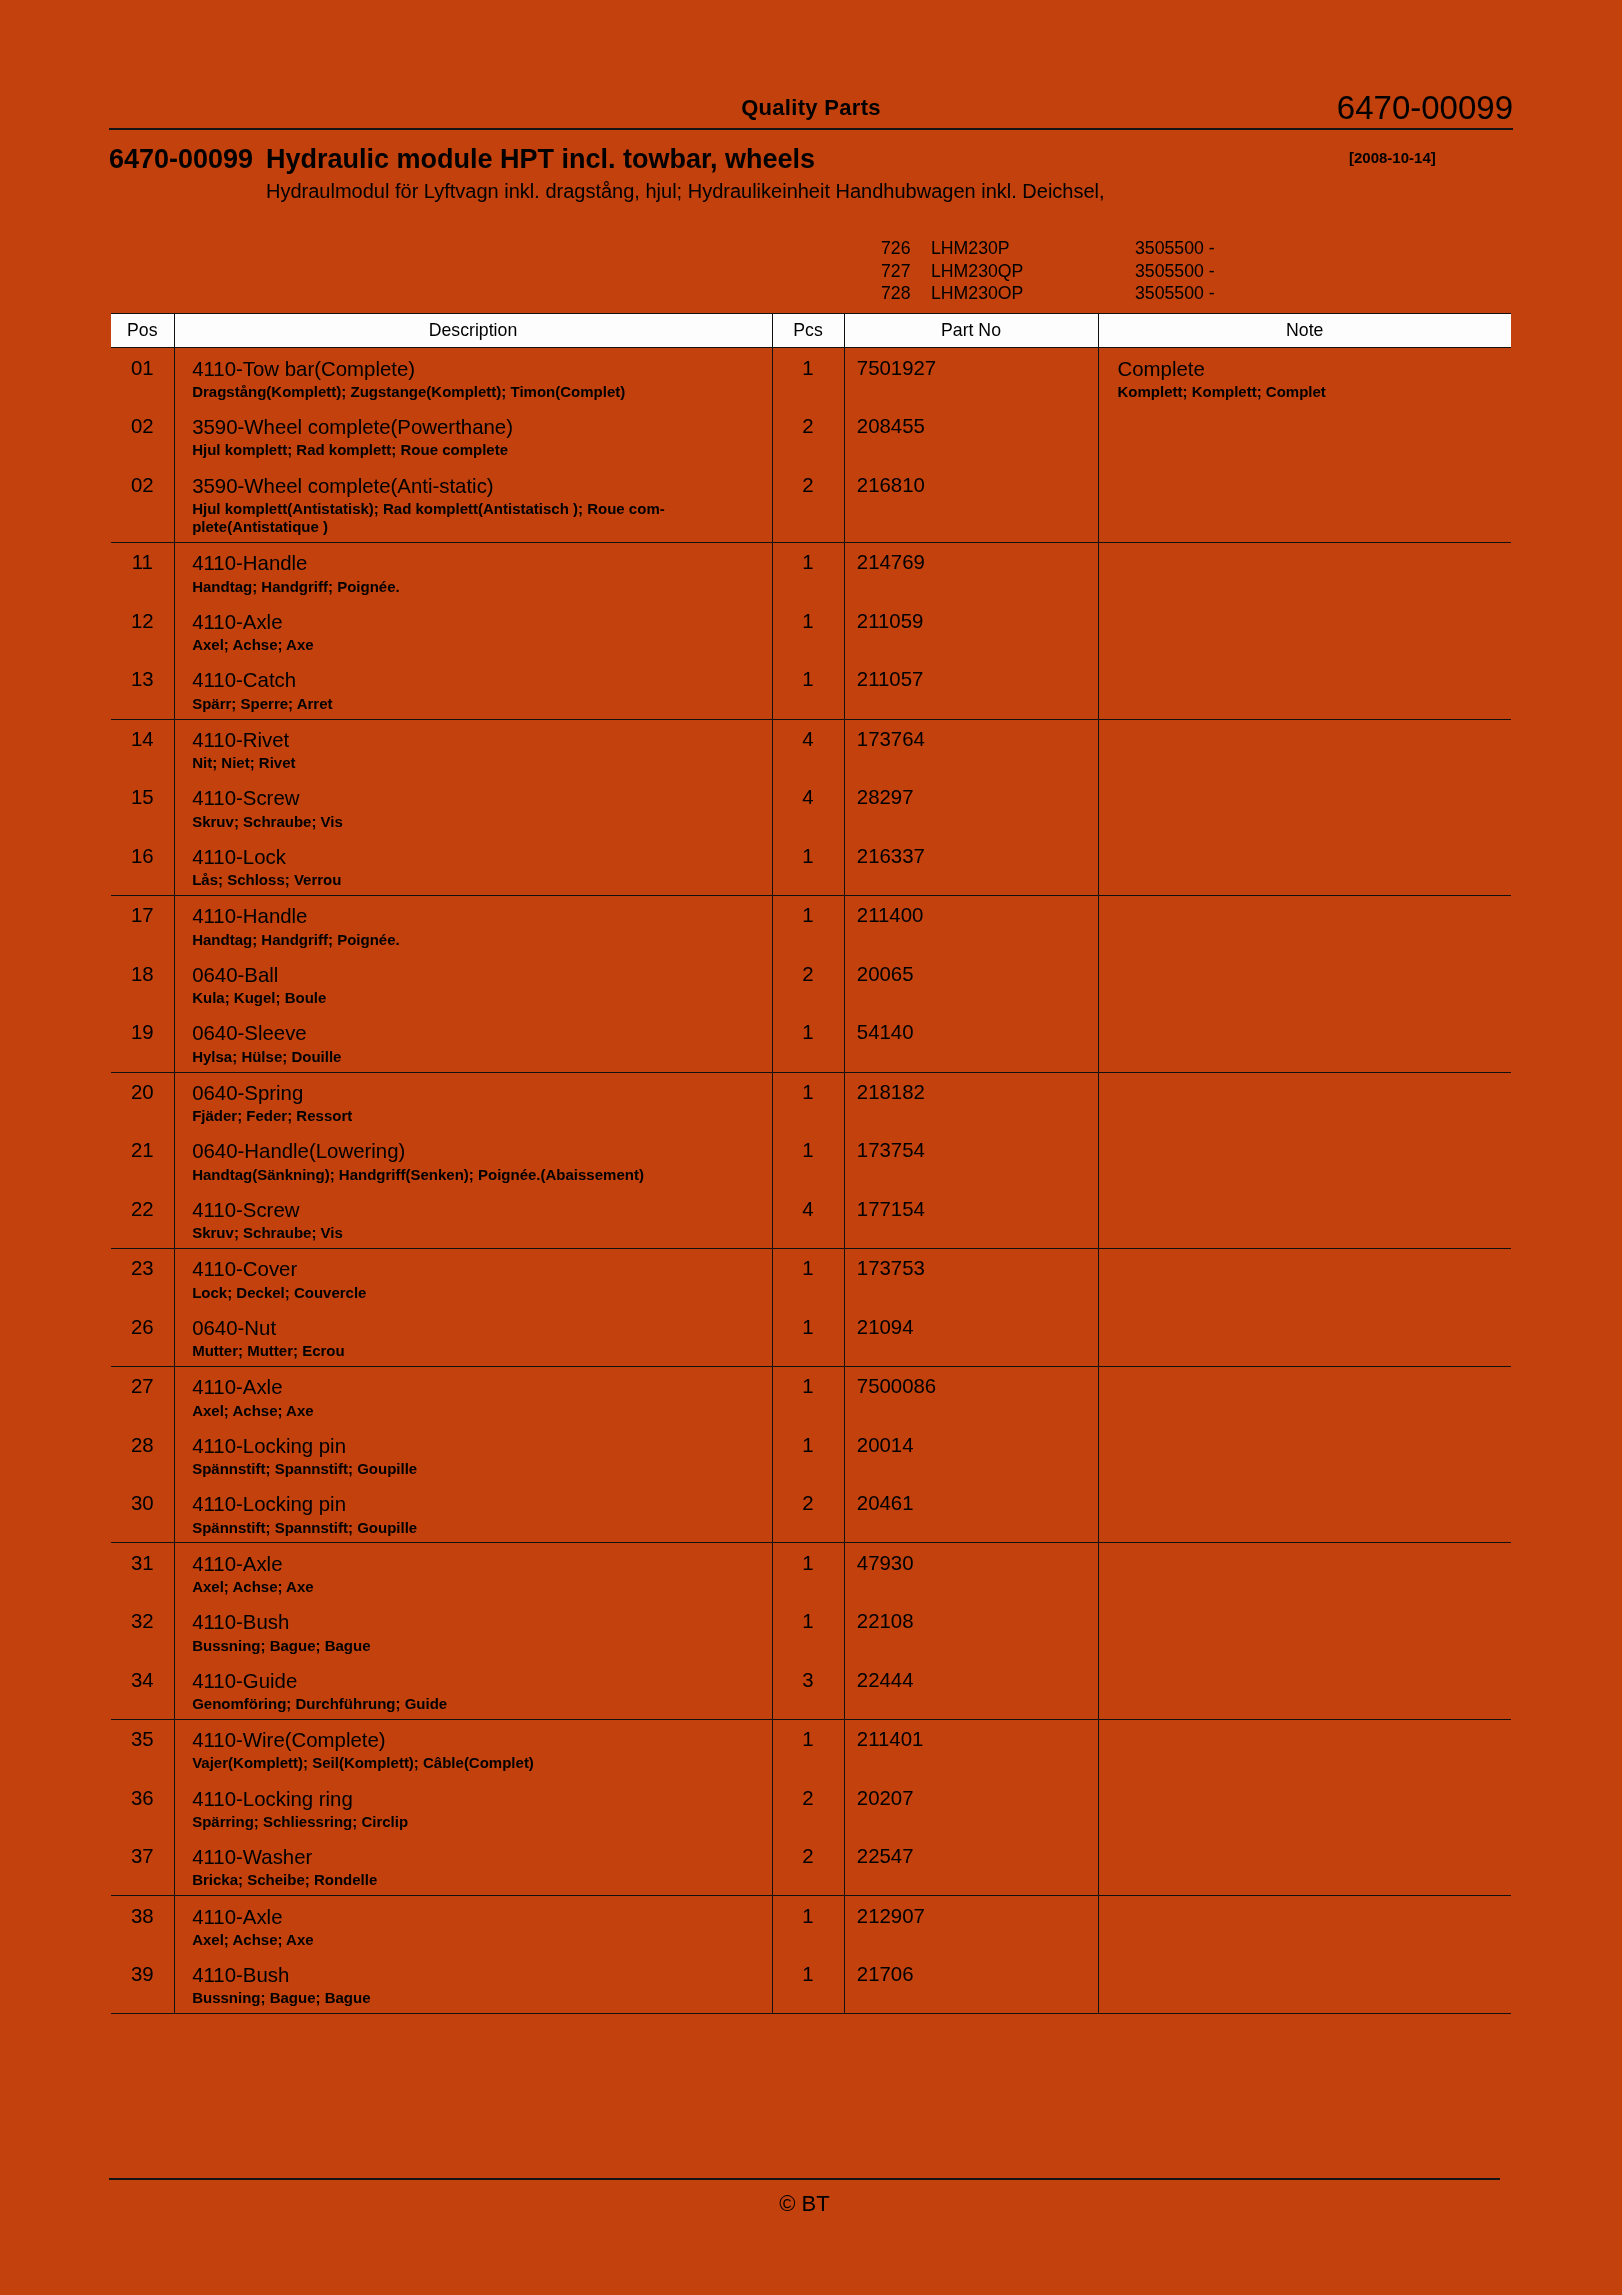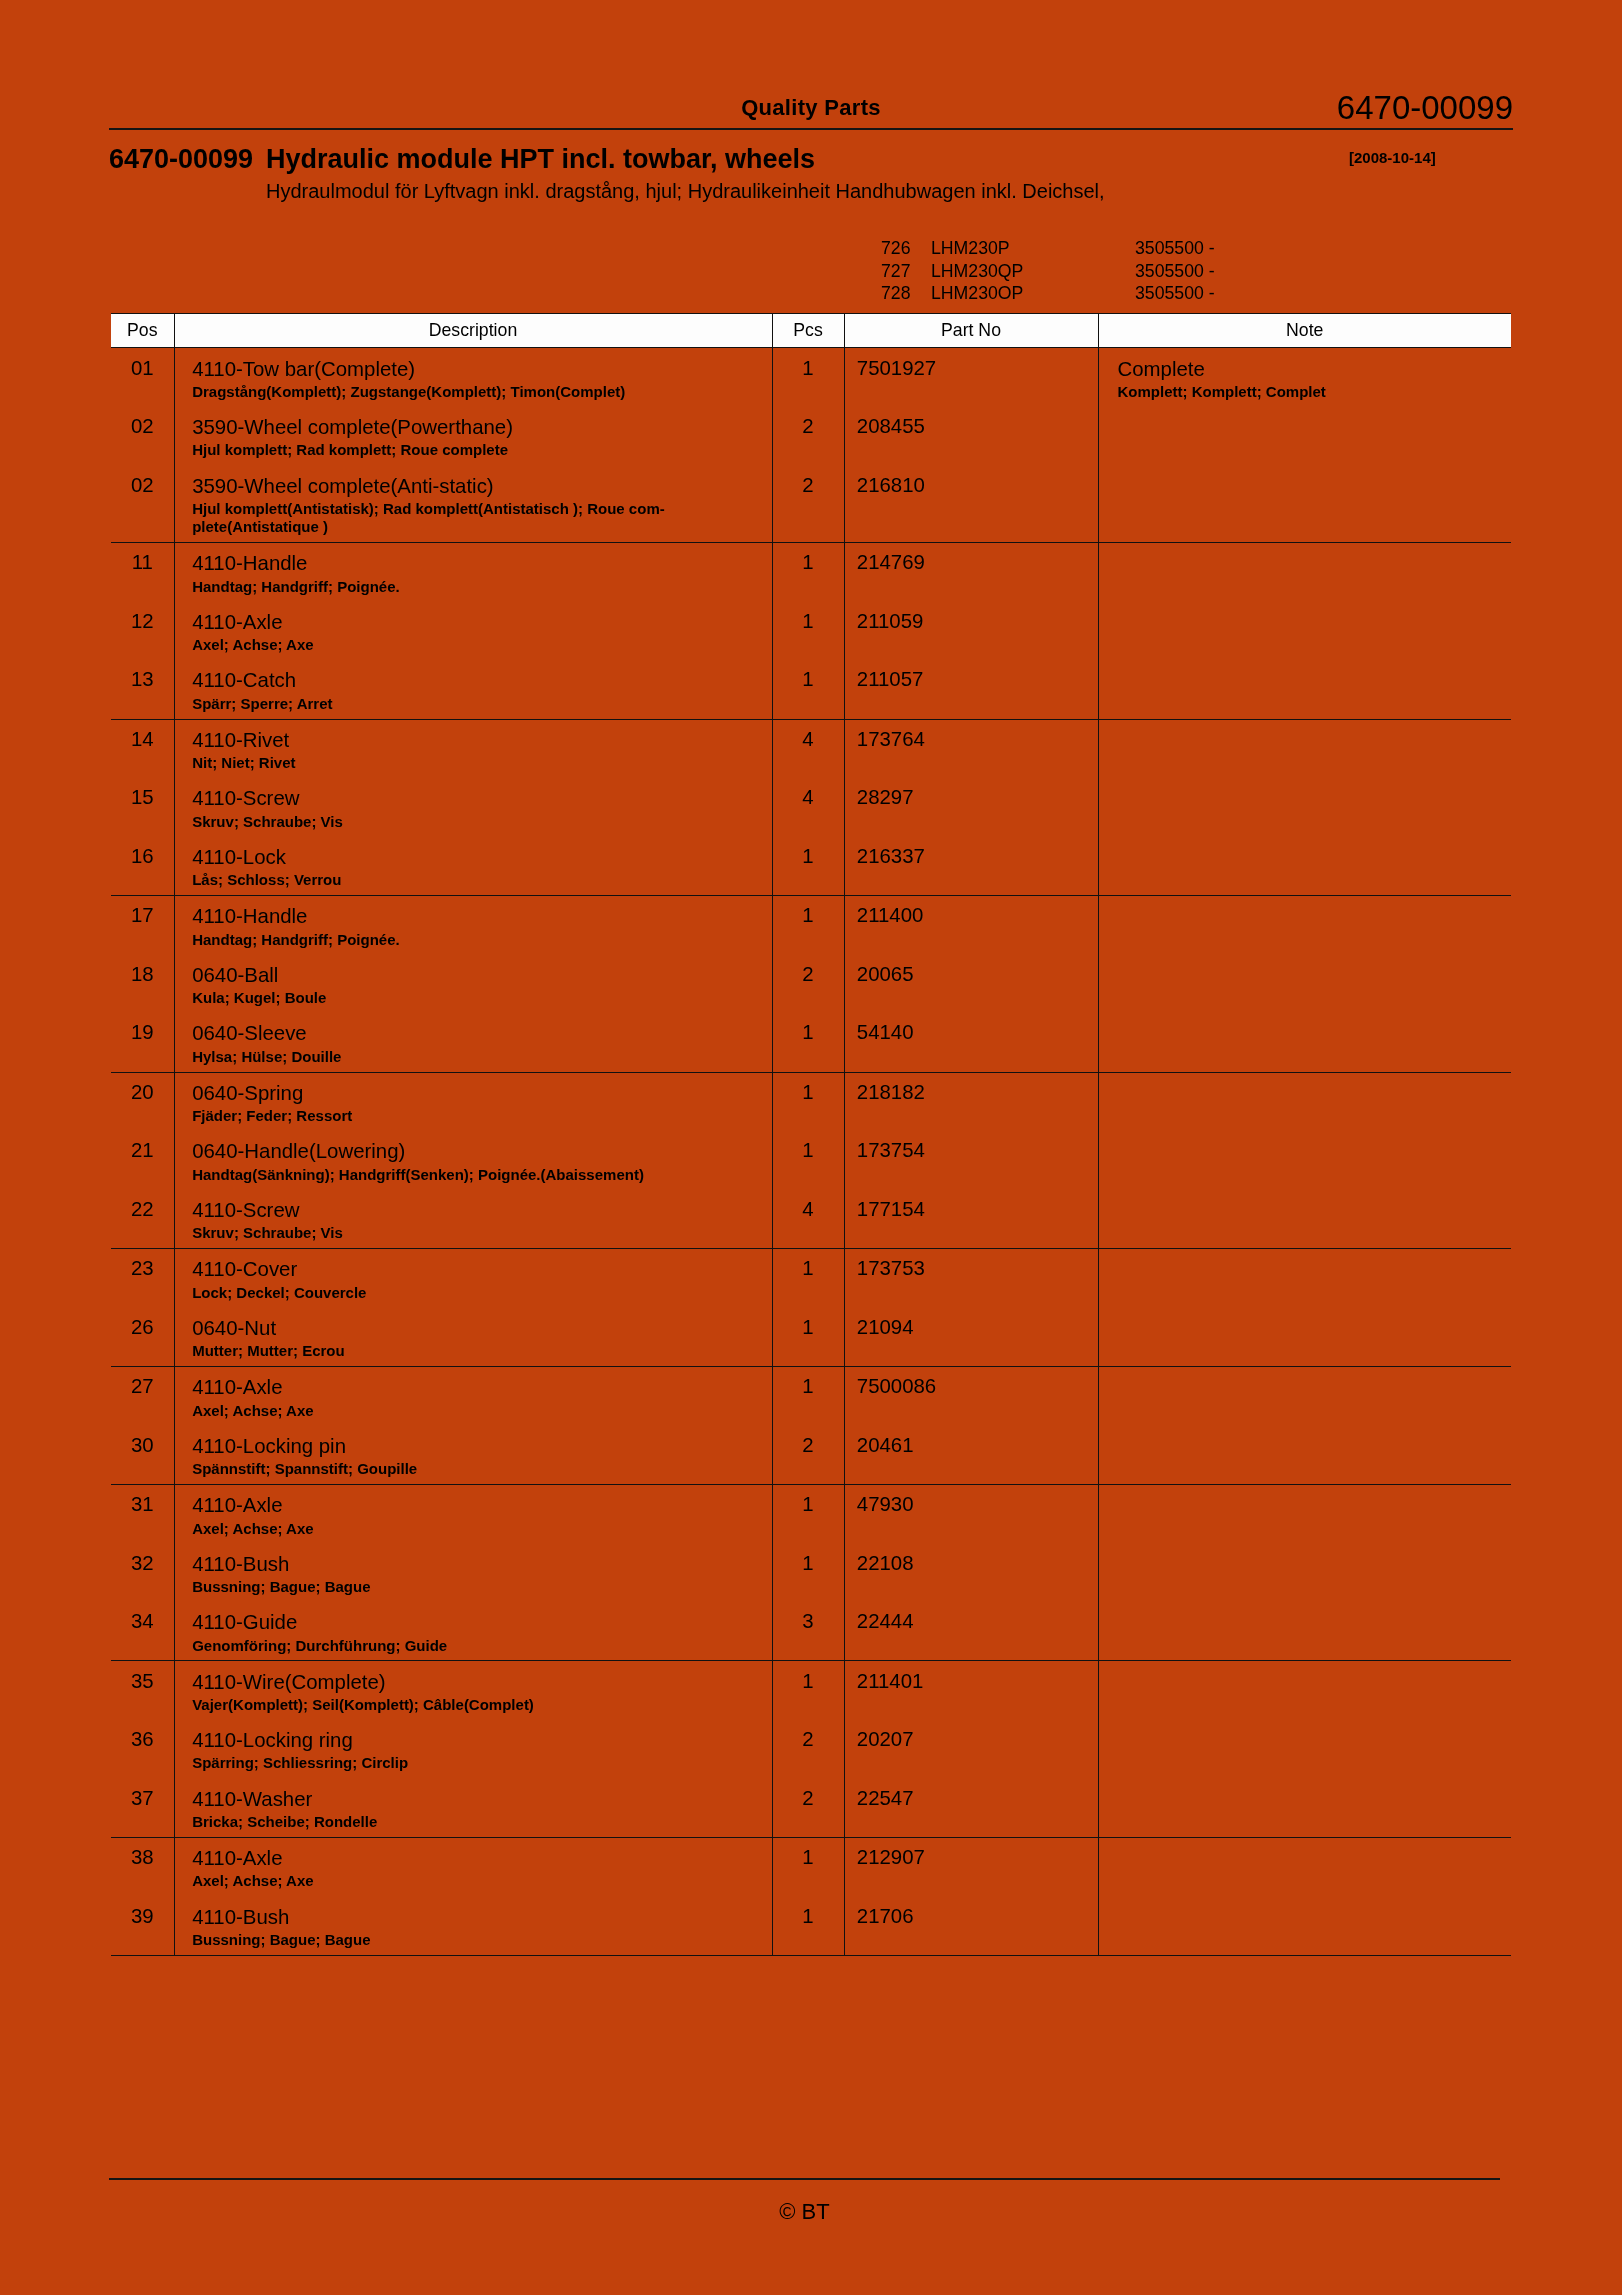--- a/index.html
+++ b/index.html
@@ -49,21 +49,21 @@
   .col-pos   { text-align:center; font-size:20.4px; }
   .col-pcs   { text-align:center; font-size:20.4px; }
   .col-part  { font-size:20.4px; padding-left:12.3px !important; }
   .col-desc  { padding-left:17.7px !important; }
   .col-note  { padding-left:19px !important; }
   .desc-main { font-size:20.4px; line-height:25px; }
   .desc-sub  { font-size:15px; line-height:18.4px; margin-top:1.4px;font-weight:bold; }
   
   .footer {
     position:absolute; left:109px; right:122px; top:2178px;
-    border-top:2.7px solid #141414; text-align:center; padding-top:19px;
+    border-top:2.7px solid #141414; text-align:center; padding-top:11px;
   }
   .footer-text { font-size:22px; }
 </style>
 </head>
 <body>
 
 <div class="page">
 
   <div class="top-header">
     <div class="brand">Quality Parts</div>
@@ -292,20 +292,30 @@
           <tr>
             <td class="col-pos">27</td>
             <td class="col-desc">
               <div class="desc-main">4110-Axle</div>
               <div class="desc-sub">Axel; Achse; Axe</div>
             </td>
             <td class="col-pcs">1</td>
             <td class="col-part">7500086</td>
             <td class="col-note"></td>
           </tr>
+          <tr>
+            <td class="col-pos">28</td>
+            <td class="col-desc">
+              <div class="desc-main">4110-Locking pin</div>
+              <div class="desc-sub">Spännstift; Spannstift; Goupille</div>
+            </td>
+            <td class="col-pcs">1</td>
+            <td class="col-part">20014</td>
+            <td class="col-note"></td>
+          </tr>
           <tr class="group-end">
             <td class="col-pos">30</td>
             <td class="col-desc">
               <div class="desc-main">4110-Locking pin</div>
               <div class="desc-sub">Spännstift; Spannstift; Goupille</div>
             </td>
             <td class="col-pcs">2</td>
             <td class="col-part">20461</td>
             <td class="col-note"></td>
           </tr>

